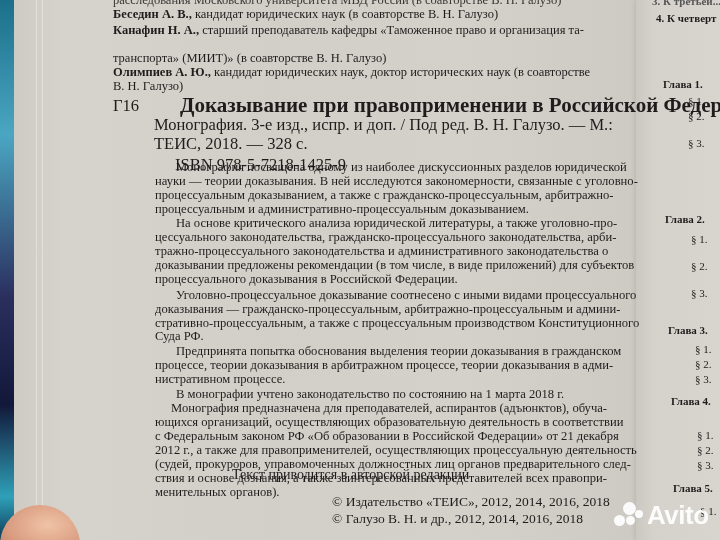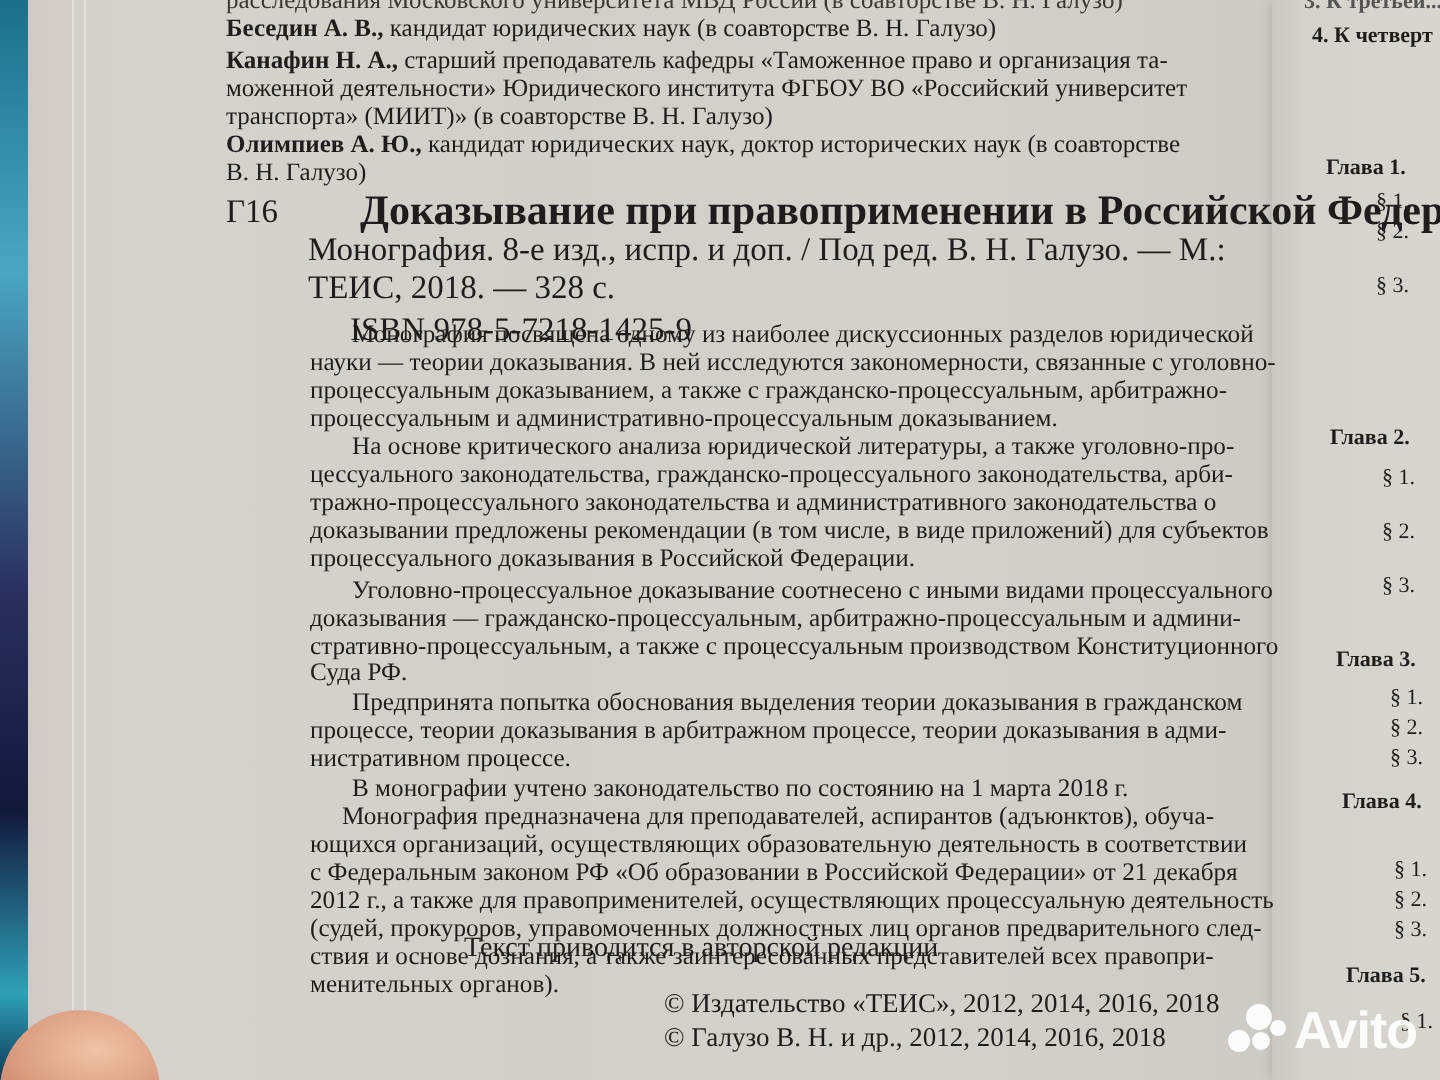--- a/index.html
+++ b/index.html
@@ -58,30 +58,29 @@
   <div class="page-right"></div>
   <div class="finger"></div>
 
   <div class="text small" style="left:113px; top:-7px; color:#3a3735;">расследования Московского университета МВД России (в соавторстве В. Н. Галузо)</div>
   <div class="text small" style="left:113px; top:7px;">
     <span class="bold">Беседин А. В.,</span><span> кандидат юридических наук (в соавторстве В. Н. Галузо)</span>
   </div>
   <div class="text small" style="left:113px; top:23px;">
     <span class="bold">Канафин Н. А.,</span><span> старший преподаватель кафедры «Таможенное право и организация та-</span>
   </div>
-  <div class="text small" style="left:113px; top:37px;">моженной деятельности» Юридического института ФГБОУ ВО «Российский университет</div>
   <div class="text small" style="left:113px; top:51px;">транспорта» (МИИТ)» (в соавторстве В. Н. Галузо)</div>
   <div class="text small" style="left:113px; top:65px;">
     <span class="bold">Олимпиев А. Ю.,</span><span> кандидат юридических наук, доктор исторических наук (в соавторстве</span>
   </div>
   <div class="text small" style="left:113px; top:79px;text-align:center;">В. Н. Галузо)</div>
 
   <div class="text biblio" style="left:113px; top:96px;">Г16</div>
   <div class="text biblio bold" style="left:180px; top:96px; font-size:21px;">Доказывание при правоприменении в Российской Федерации:</div>
-  <div class="text biblio" style="left:154px; top:115px;">Монография. 8-е изд., испр. и доп. / Под ред. В. Н. Галузо. — М.:</div>
+  <div class="text biblio" style="left:154px; top:115px;">Монография. 3-е изд., испр. и доп. / Под ред. В. Н. Галузо. — М.:</div>
   <div class="text biblio" style="left:154px; top:134px;">ТЕИС, 2018. — 328 с.</div>
   <div class="text biblio" style="left:175px; top:155px;">ISBN 978-5-7218-1425-9</div>
 
   <div>
     <div class="text abstract" style="left:176px; top:161px;">Монография посвящена одному из наиболее дискуссионных разделов юридической</div>
     <div class="text abstract" style="left:155px; top:175px;">науки — теории доказывания. В ней исследуются закономерности, связанные с уголовно-</div>
     <div class="text abstract" style="left:155px; top:189px;">процессуальным доказыванием, а также с гражданско-процессуальным, арбитражно-</div>
     <div class="text abstract" style="left:155px; top:203px;">процессуальным и административно-процессуальным доказыванием.</div>
     <div class="text abstract" style="left:176px; top:217px;">На основе критического анализа юридической литературы, а также уголовно-про-</div>
     <div class="text abstract" style="left:155px; top:231px;">цессуального законодательства, гражданско-процессуального законодательства, арби-</div>

